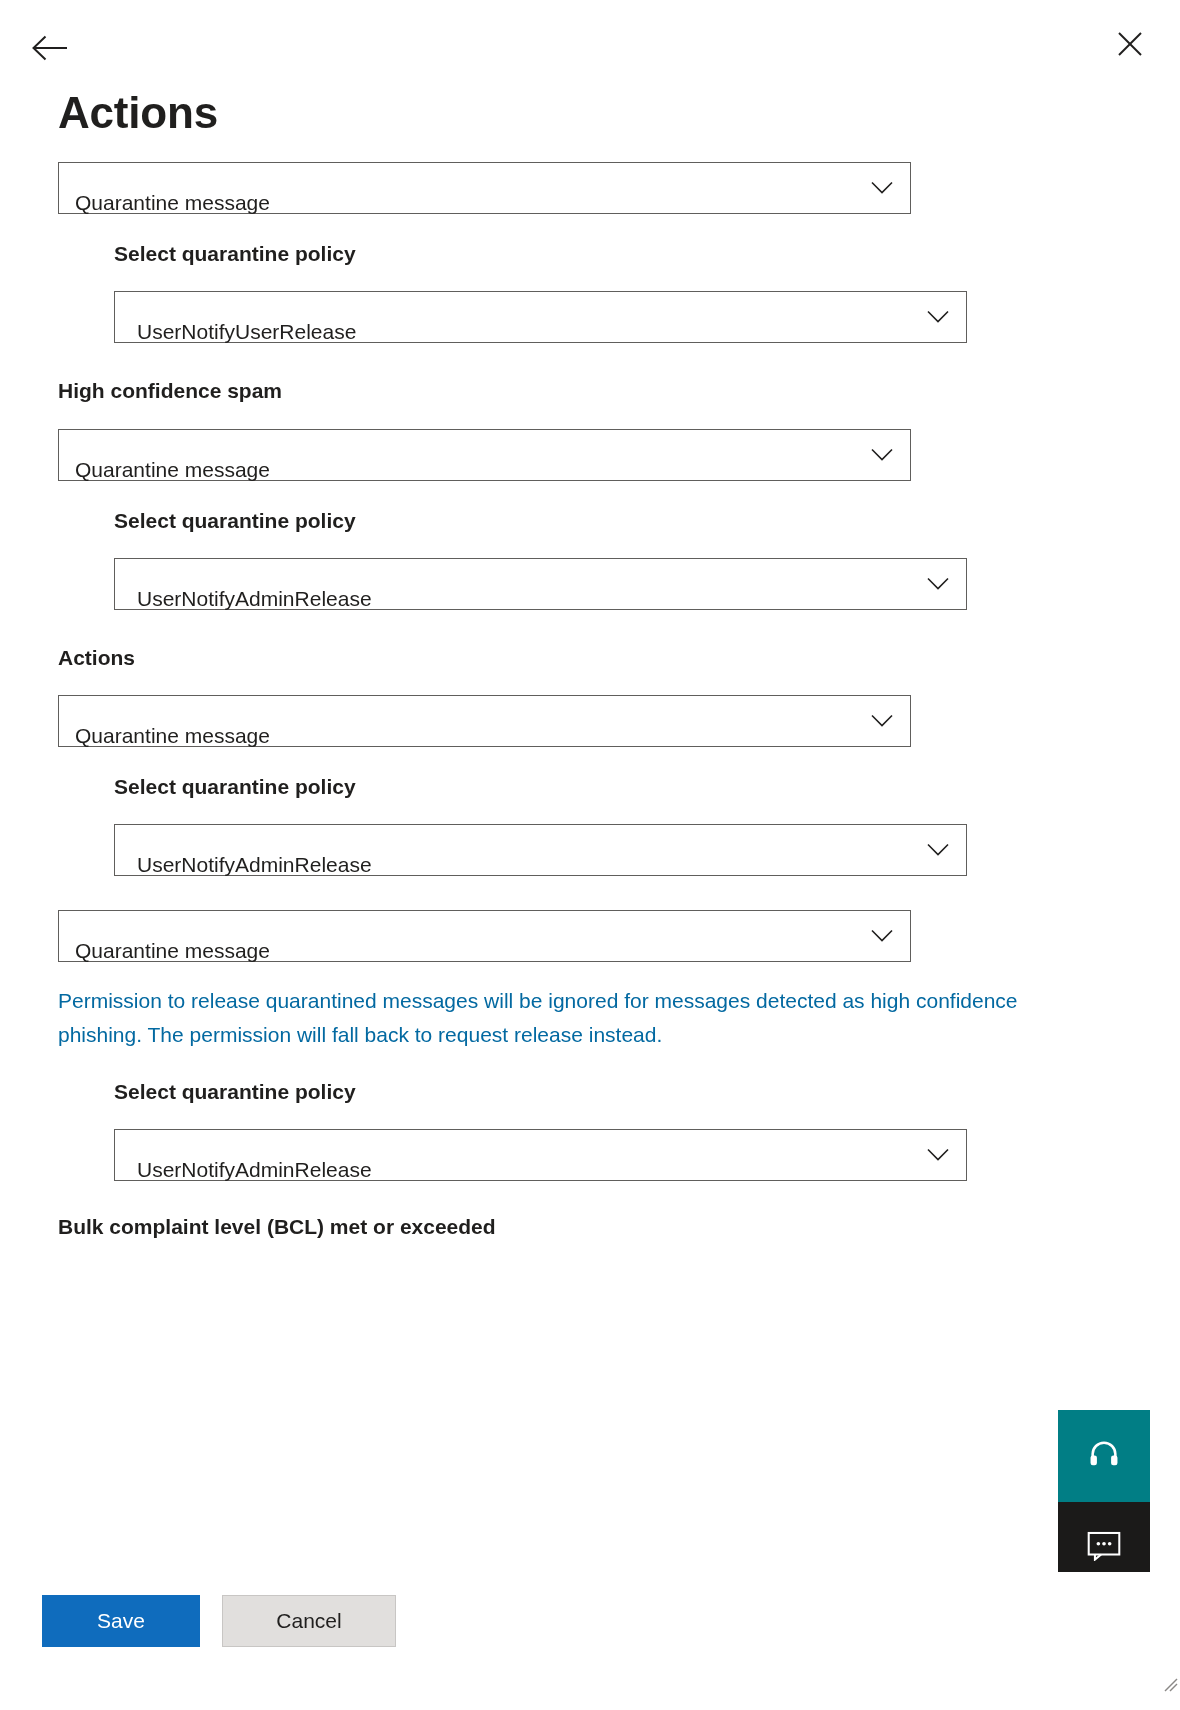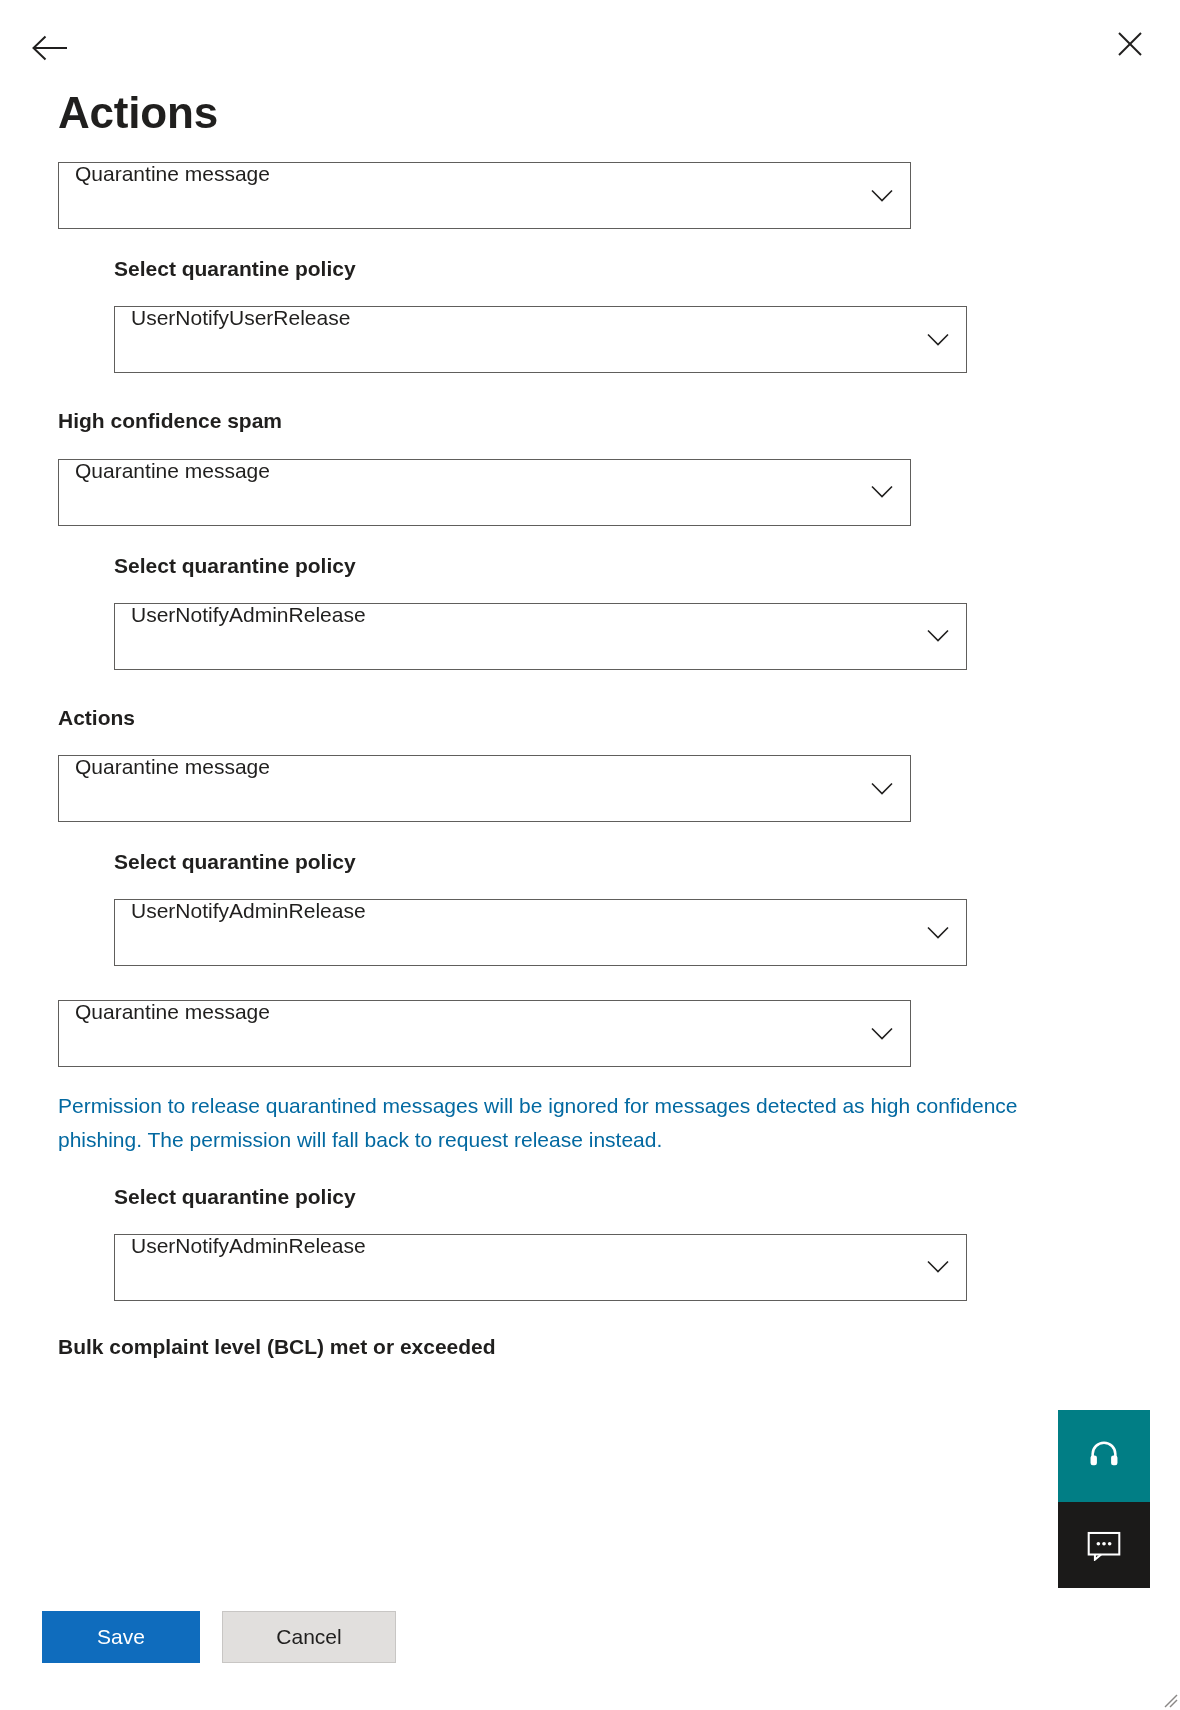--- a/index.html
+++ b/index.html
@@ -59,25 +59,25 @@
     font-weight: 600;
     margin: 0 0 12px 0;
     line-height: 1.3;
   }
   .group {
     margin-bottom: 24px;
   }
   .select-wrap {
     position: relative;
     width: 853px;
-    height: 67px;
+    height: 52px;
     border: 1px solid #605e5c;
     background: #ffffff;
     display: flex;
-    align-items: flex-start;
+    align-items: flex-end;
     cursor: pointer;
     margin-top: 24px;
   }
   .select-wrap .value {
     font-size: 21px;
     color: #201f1e;
     padding-left: 16px;
     line-height: 1;
     font-weight: 400;
   }
@@ -96,39 +96,40 @@
   .sub {
     margin-left: 56px;
     margin-top: 26px;
     margin-bottom: 34px;
   }
   .sub .field-label {
     margin-bottom: 10px;
   }
   .sub .select-wrap {
     width: 853px;
+    padding-left: 6px;
   }
   .note {
     font-size: 21px;
     line-height: 1.6;
     margin: 22px 0 0 0;
     color: #0369a1;
     max-width: 985px;
   }
   .cut-label {
     font-size: 21px;
     font-weight: 600;
     margin-top: 28px;
     height: 26px;
     overflow: hidden;
   }
   .footer {
     position: absolute;
     left: 0;
-    bottom: 0;
+    bottom: 16px;
     width: 1180px;
     height: 122px;
     background: #ffffff;
     border-top: 1px solid #ffffff;
   }
   .btn {
     position: absolute;
     height: 52px;
     font-size: 21px;
     font-family: "Liberation Sans", sans-serif;

